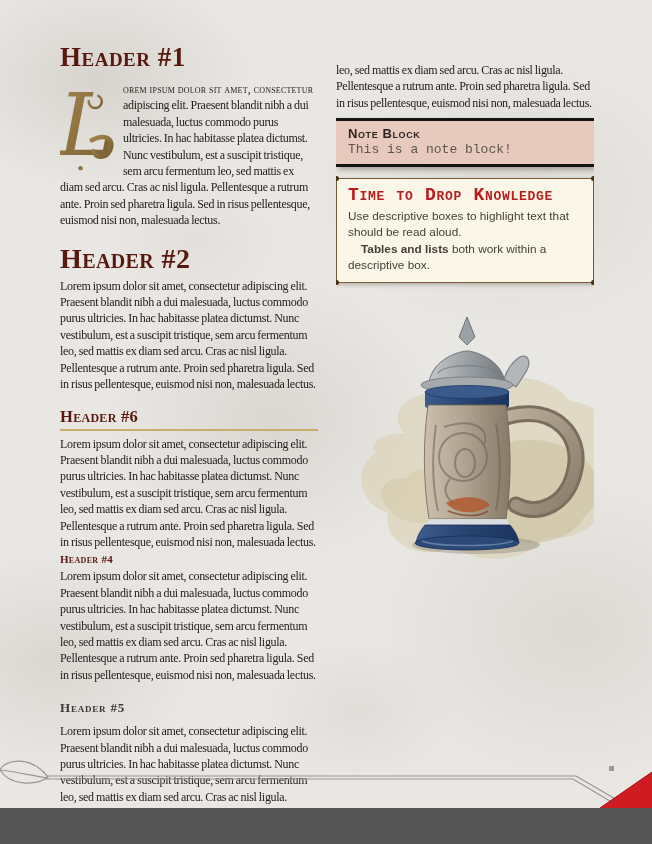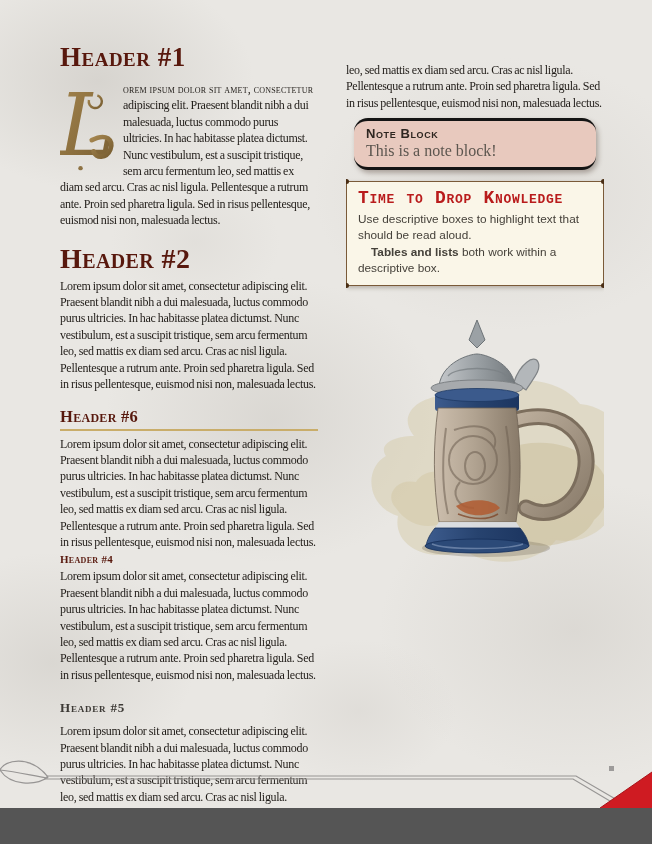--- a/index.html
+++ b/index.html
@@ -11,21 +11,21 @@
       radial-gradient(ellipse 300px 210px at 78% 24%, rgba(198,194,188,.33), transparent 65%),
       radial-gradient(ellipse 260px 220px at 42% 52%, rgba(183,179,172,.30), transparent 65%),
       radial-gradient(ellipse 300px 230px at 88% 78%, rgba(193,189,182,.33), transparent 65%),
       radial-gradient(ellipse 220px 170px at 8% 82%, rgba(187,183,176,.33), transparent 65%),
       radial-gradient(ellipse 150px 110px at 55% 88%, rgba(200,196,190,.28), transparent 65%),
       radial-gradient(ellipse 130px 100px at 30% 30%, rgba(205,201,195,.25), transparent 65%);
     font-family:"Liberation Serif", serif;
   }
   .col{position:absolute;top:42px;width:258px;height:768px;overflow:hidden;}
   .col-left{left:60px;}
-  .col-right{left:346px;}
+  .col-right{left:336px;}
 
   
   h1,h2,h3,h4{font-family:"Liberation Serif",serif;font-variant:small-caps;color:#58180d;font-weight:700;}
   h1{font-size:27px;margin:0 0 8px;letter-spacing:.5px;}
   h2{font-size:28px;margin:14px 0 3px;letter-spacing:.4px;}
   h3{font-size:16.5px;margin:14px 0 5px;padding-bottom:2px;border-bottom:2px solid #c9ad6a;letter-spacing:.3px;}
   h4{font-size:11px;margin:3px 0 3px;letter-spacing:.3px;}
   h5{font-family:Liberation Serif, serif;font-variant:small-caps;font-size:13px;font-weight:700;
      color:#3d3a36;margin:17px 0 7px;letter-spacing:.8px;}
 
@@ -34,26 +34,26 @@
          letter-spacing:-0.3px;word-spacing:-0.5px;text-align:left;}
   .lead-caps{font-variant:small-caps;letter-spacing:.2px;}
 
   
   .dropcap{float:left;width:56px;height:88px;margin:3px 7px 0 0;}
 
   
   .continuation{margin-top:20px !important;}
 
   
-  .note{position:relative;margin:7px 8px 0;background:#e8c9be;
+  .note{position:relative;margin:7px 0 0;background:#e8c9be;
         border-top:3px solid #141414;border-bottom:3px solid #141414;
-        padding:5px 12px 7px;box-shadow:2px 3px 5px rgba(60,40,30,.35);border-radius:14px;}
+        padding:5px 12px 7px;box-shadow:2px 3px 5px rgba(60,40,30,.35);}
   .note-title{font-family:"Liberation Sans",sans-serif;font-variant:small-caps;font-weight:700;
               font-size:13px;color:#2e2620;letter-spacing:.6px;}
-  .note-body{font-family:Liberation Serif, serif;font-size:16px;color:#5c564f;margin-top:1px;}
+  .note-body{font-family:Liberation Mono, monospace;font-size:13px;color:#5c564f;margin-top:1px;}
 
   
   .descbox{position:relative;margin:11px 0 0;background:#faf6e8;border:1px solid #7a5a38;
            padding:6px 11px 9px;box-shadow:1px 2px 4px rgba(60,45,30,.28);}
   .desc-title{font-family:Liberation Mono, monospace;font-variant:small-caps;font-weight:700;
               font-size:18px;color:#b91c1c;letter-spacing:.7px;}
   .desc-line{font-family:"Liberation Sans",sans-serif;font-size:11.8px;line-height:16px;
              color:#45413a;margin:3px 0 0;}
   .desc-line.indent{text-indent:13px;margin-top:1px;}
   .dot{position:absolute;width:5px;height:5px;background:#4a2e14;border-radius:50%;}

